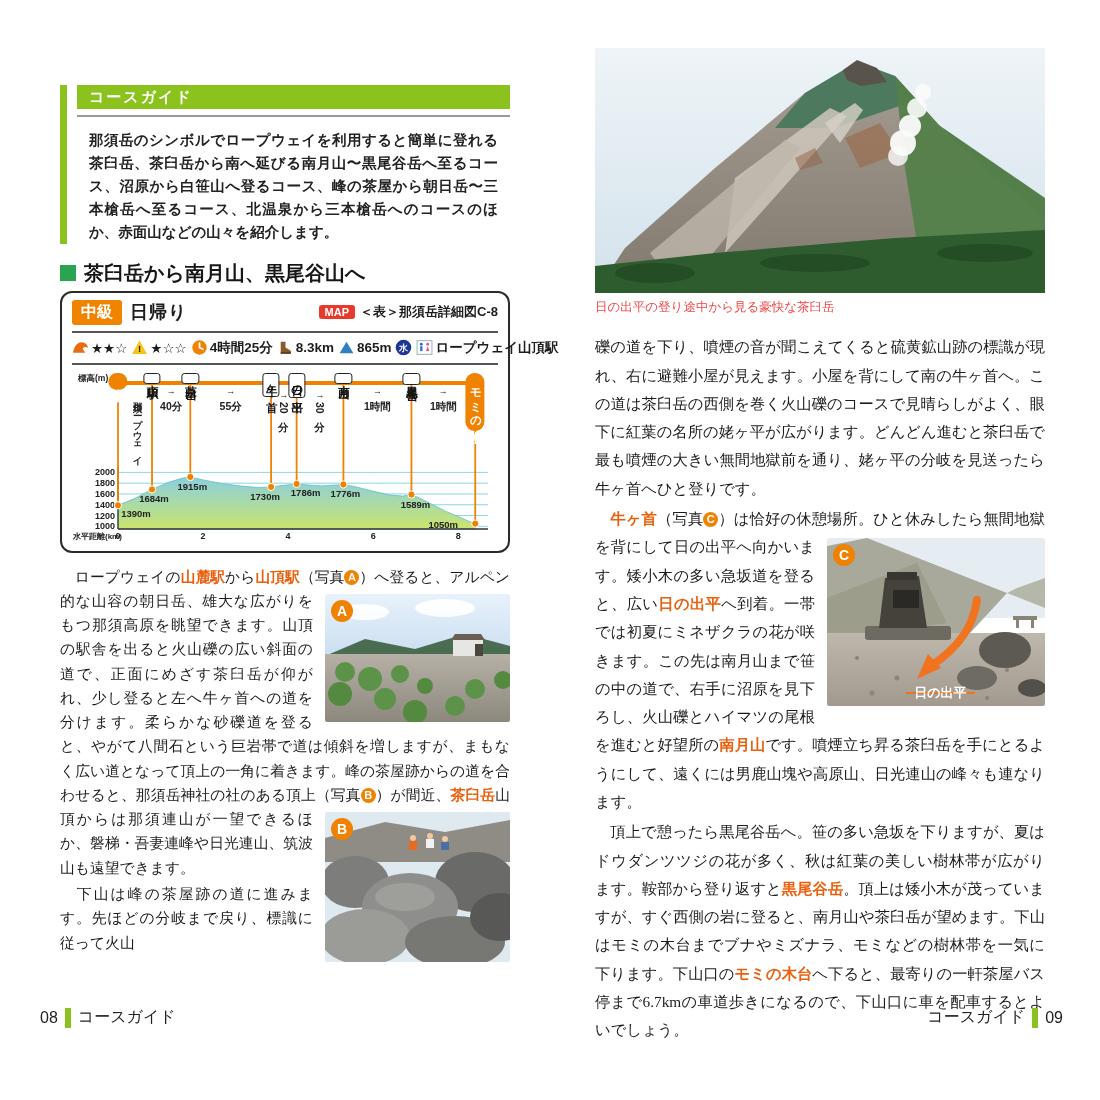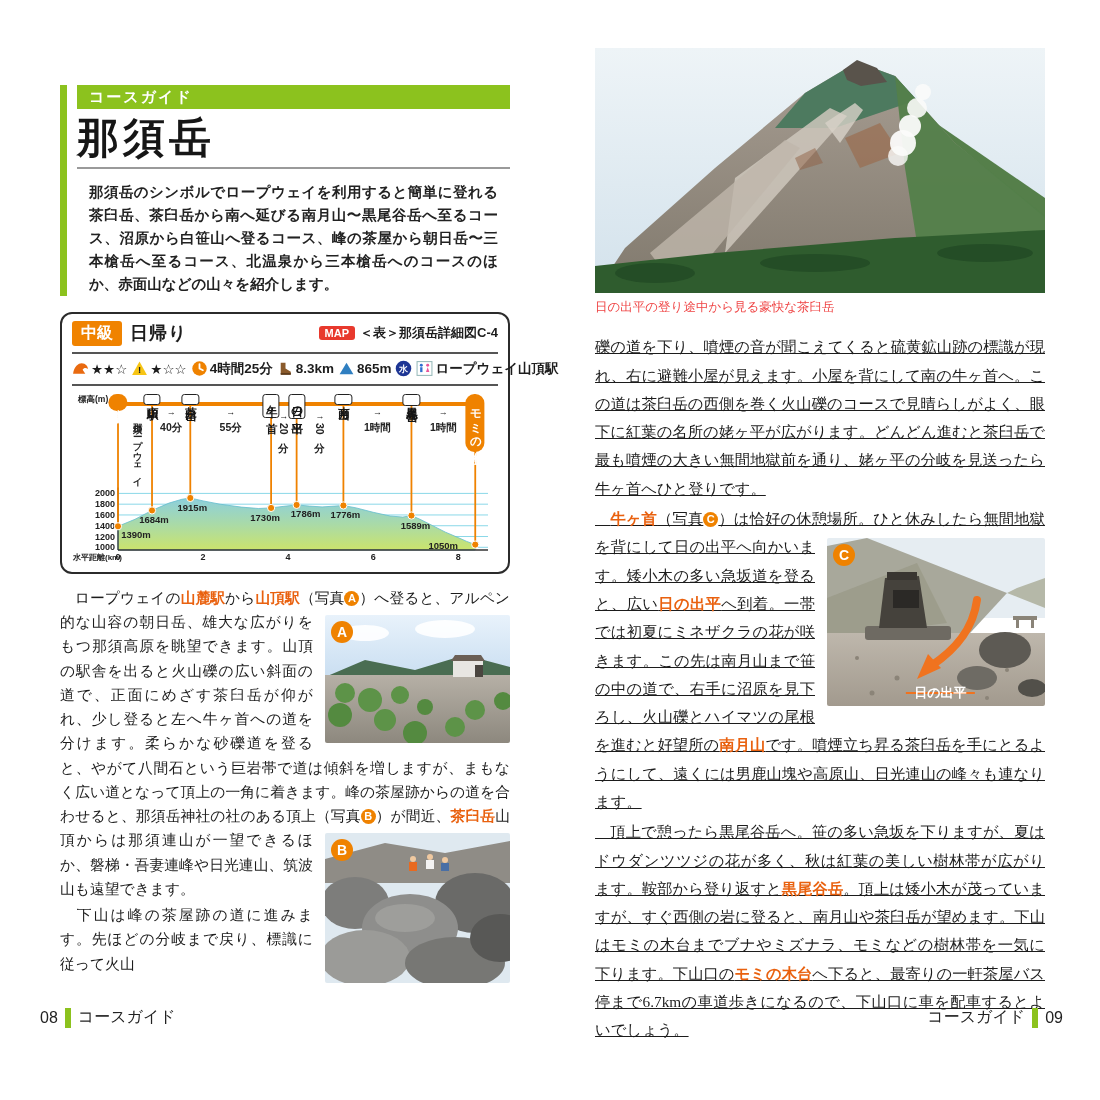--- a/index.html
+++ b/index.html
@@ -47,21 +47,21 @@
   .time .ar{display:block;font-size:9px;font-weight:bold;line-height:1;}
   .time .tx{font-size:10.5px;font-weight:bold;}
   .time.vert{top:20px;}
   .time.vert .tx{writing-mode:vertical-rl;}
   .rope{position:absolute;top:24px;transform:translateX(-50%);writing-mode:vertical-rl;
         font-size:9.5px;font-weight:bold;color:#222;letter-spacing:1.5px;z-index:2;}
 
   
   .body-text{font-family:"Liberation Serif","DejaVu Serif",serif;font-size:14.8px;line-height:1.64;
              color:#1c1c1c;text-align:justify;}
-  .rightpg .body-text{font-size:15.3px;line-height:1.85;text-decoration:underline;}
+  .rightpg .body-text{font-size:15.3px;line-height:1.85;}
   .para{margin:0 0 2px 0;}
   .hl{color:#e9610f;font-weight:bold;}
   .pbadge{display:inline-block;width:15px;height:15px;border-radius:50%;background:#ef8200;color:#fff;
           font-family:"Liberation Sans",sans-serif;font-size:11px;line-height:15px;font-weight:bold;
           text-align:center;vertical-align:1px;}
   .photo-float{float:right;position:relative;margin:5px 0 6px 12px;display:block;line-height:0;}
   .photo-float svg{display:block;border-radius:2px;}
   .pf-badge{position:absolute;top:6px;left:6px;width:22px;height:22px;border-radius:50%;background:#ef8200;
             color:#fff;font-family:"Liberation Sans",sans-serif;font-size:14px;line-height:22px;font-weight:bold;
             text-align:center;z-index:2;}
@@ -83,33 +83,36 @@
 <body>
 
 <div class="canvas">
 
   <div class="page leftpg">
 
     <header class="title-block">
       <div class="kicker">
         <span>コースガイド</span>
       </div>
-      <h1 class="pgtitle">那須岳</h1>
       <div class="rule"></div>
       <p class="intro">那須岳のシンボルでロープウェイを利用すると簡単に登れる茶臼岳、茶臼岳から南へ延びる南月山〜黒尾谷岳へ至るコース、沼原から白笹山へ登るコース、峰の茶屋から朝日岳〜三本槍岳へ至るコース、北温泉から三本槍岳へのコースのほか、赤面山などの山々を紹介します。</p>
     </header>
 
+    <h2 class="sec">
+      <span class="sq"></span>
+      <span>茶臼岳から南月山、黒尾谷山へ</span>
+    </h2>
 
     <div class="course-box">
       <div class="cb-head">
         <span class="grade">中級</span>
         <span class="daytrip">日帰り</span>
         <span class="map-wrap">
           <span class="map-badge">MAP</span>
-          <span class="map-ref">＜表＞那須岳詳細図C-4</span>
+          <span class="map-ref">＜表＞那須岳詳細図C-8</span>
         </span>
       </div>
       <div class="cb-div"></div>
       <div class="cb-stats">
         <span class="st">
           <svg viewBox="0 0 16 16">
               <path d="M1,13 C2,6 6,3 9,3 C13,3 15,6 15,8.5 C13,7 11,7.5 10,9.2 L12.5,13 Z" fill="#e96a10"></path>
             </svg>
           <span>★★☆</span>
         </span>

